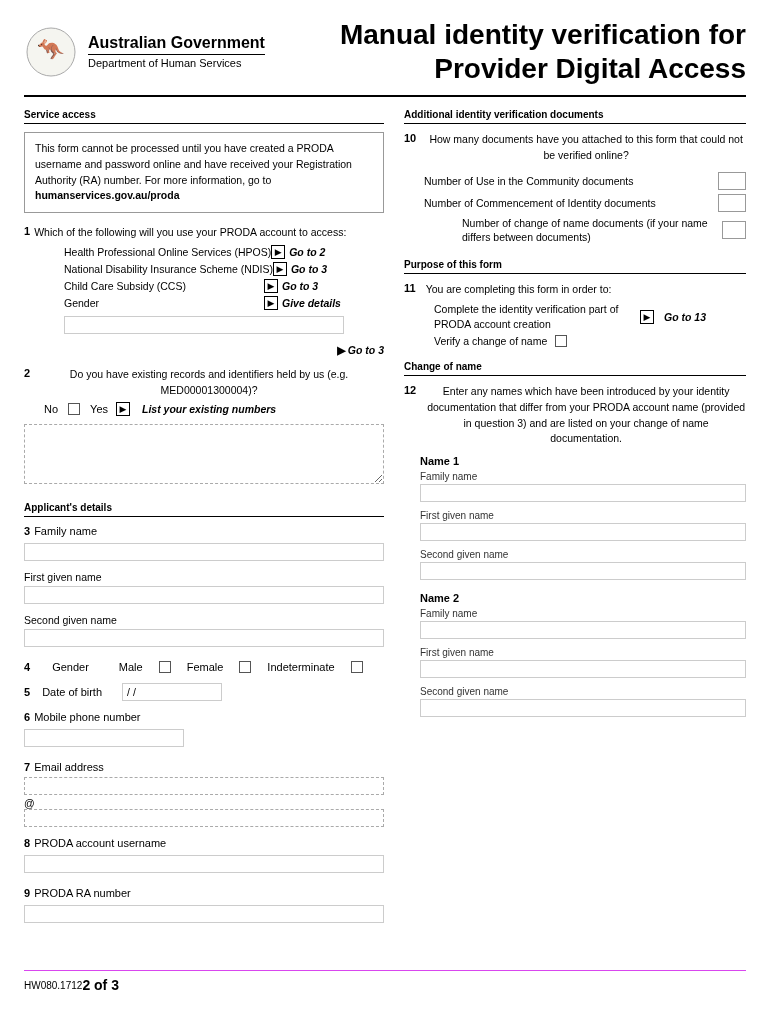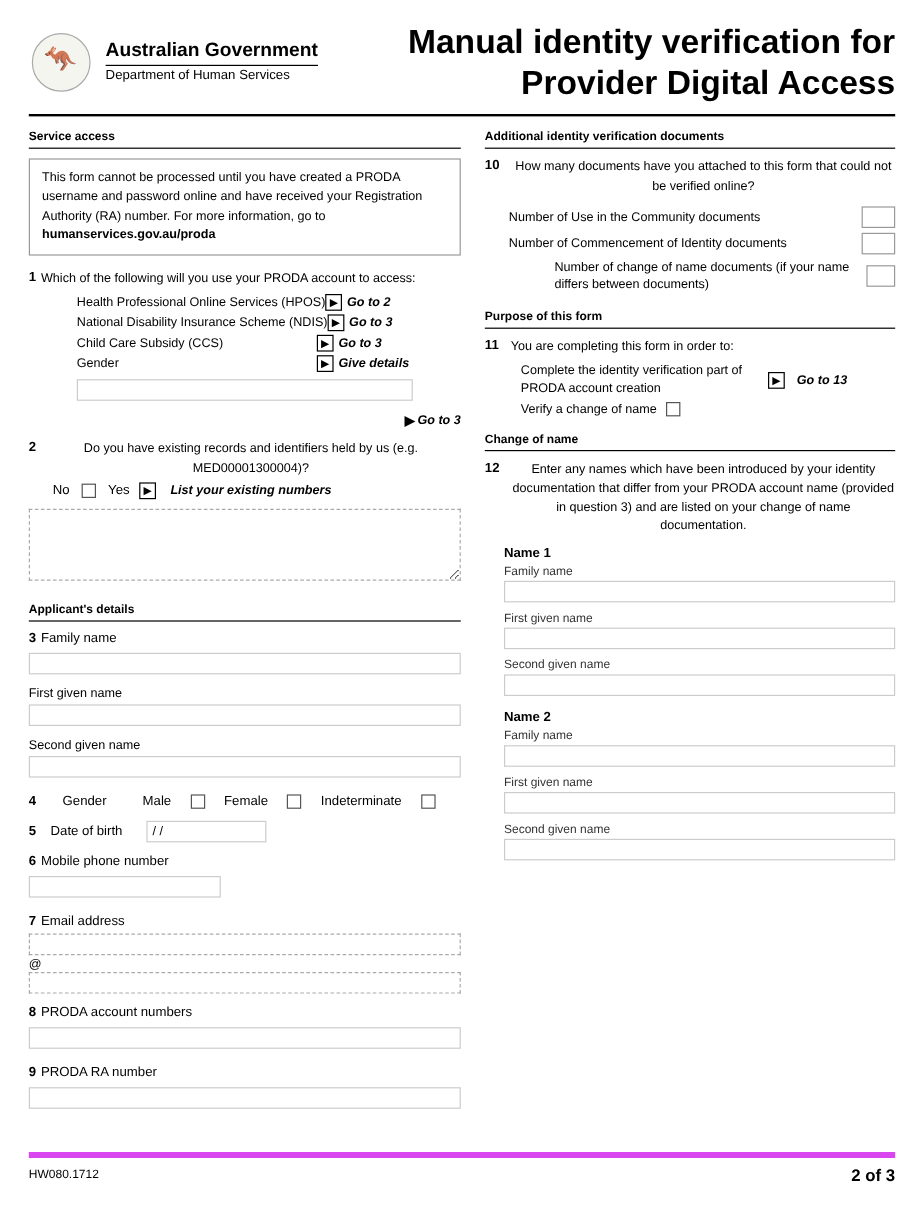--- a/index.html
+++ b/index.html
@@ -195,25 +195,24 @@
       height: 18px;
       width: 100%;
       margin-top: 2px;
     }
     .at-sign {
       font-size: 10.5px;
       margin-top: 2px;
     }
     .footer {
       display: flex;
-      justify-content: space-between;
-      align-items: center;
-      margin-top: 22px;
+      align-items: center;
+      margin-top: 33px;
       padding-top: 6px;
-      border-top: 5px solid #d946ef;
+      border-top: 1px solid #d946ef;
     }
     .footer-doc {
       font-size: 10px;
     }
     .footer-page {
       font-size: 14px;
       font-weight: bold;
     }
     
     .additional-docs {
@@ -412,21 +411,21 @@
           <span>Email address</span>
         </div>
         <div class="email-row" style="border:1px dashed #aaa; height:18px;"></div>
         <div class="at-sign">@</div>
         <div style="border:1px dashed #aaa; height:18px; width:100%;"></div>
       </div>
 
       <div class="question">
         <div class="q-row">
           <span class="q-number">8</span>
-          <span>PRODA account numbers</span>
+          <span>PRODA account username</span>
         </div>
         <input type="text" class="text-input" style="">
       </div>
 
       <div class="question">
         <div class="q-row">
           <span class="q-number">9</span>
           <span>PRODA RA number</span>
         </div>
         <input type="text" class="text-input" style="">

